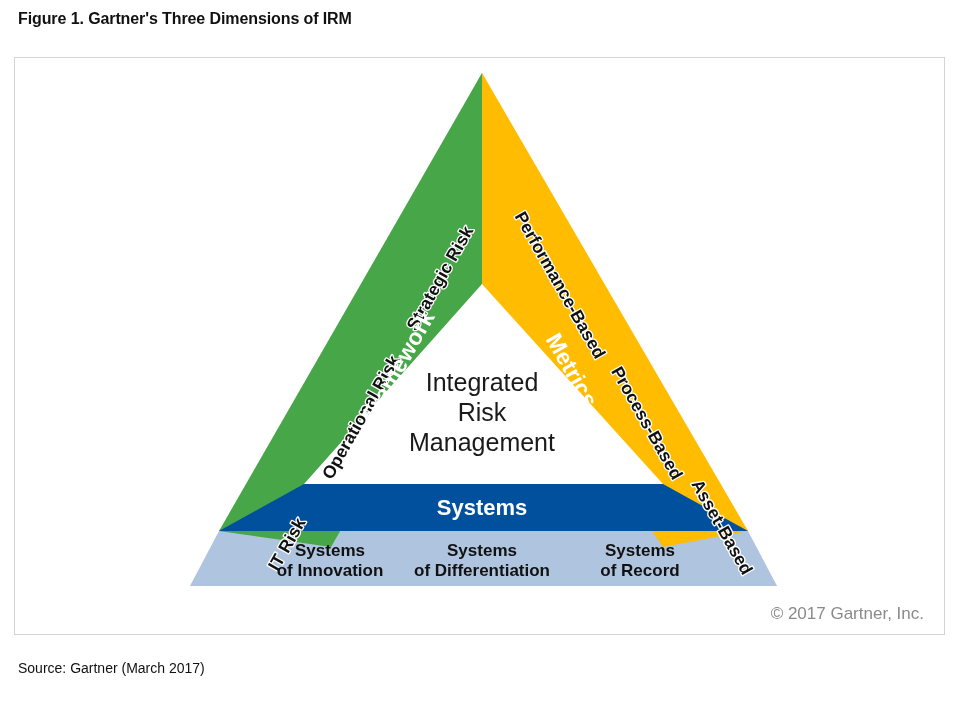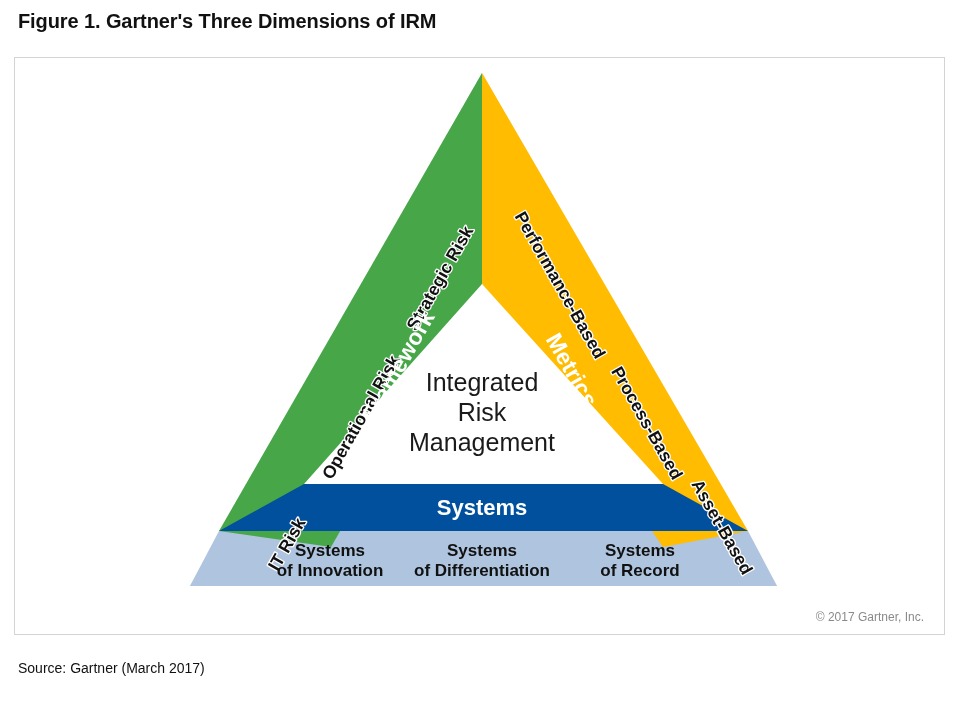--- a/index.html
+++ b/index.html
@@ -11,21 +11,21 @@
     width: 961px;
     height: 703px;
     position: relative;
     font-family: "Liberation Sans", sans-serif;
     overflow: hidden;
   }
   #figure-title {
     position: absolute;
     left: 18px;
     top: 10px;
-    font-size: 20px;
+    font-size: 16px;
     font-weight: bold;
     color: #111111;
     letter-spacing: -0.1px;
     white-space: nowrap;
   }
   #figure-frame {
     position: absolute;
     left: 14px;
     top: 57px;
     width: 931px;
@@ -39,21 +39,21 @@
     left: 0;
     top: 0;
     width: 931px;
     height: 578px;
     display: block;
   }
   #copyright-note {
     position: absolute;
     right: 20px;
     bottom: 10px;
-    font-size: 12px;
+    font-size: 17px;
     color: #8a8a8a;
     white-space: nowrap;
   }
   #source-note {
     position: absolute;
     left: 18px;
     top: 660px;
     font-size: 14px;
     color: #111111;
     white-space: nowrap;

